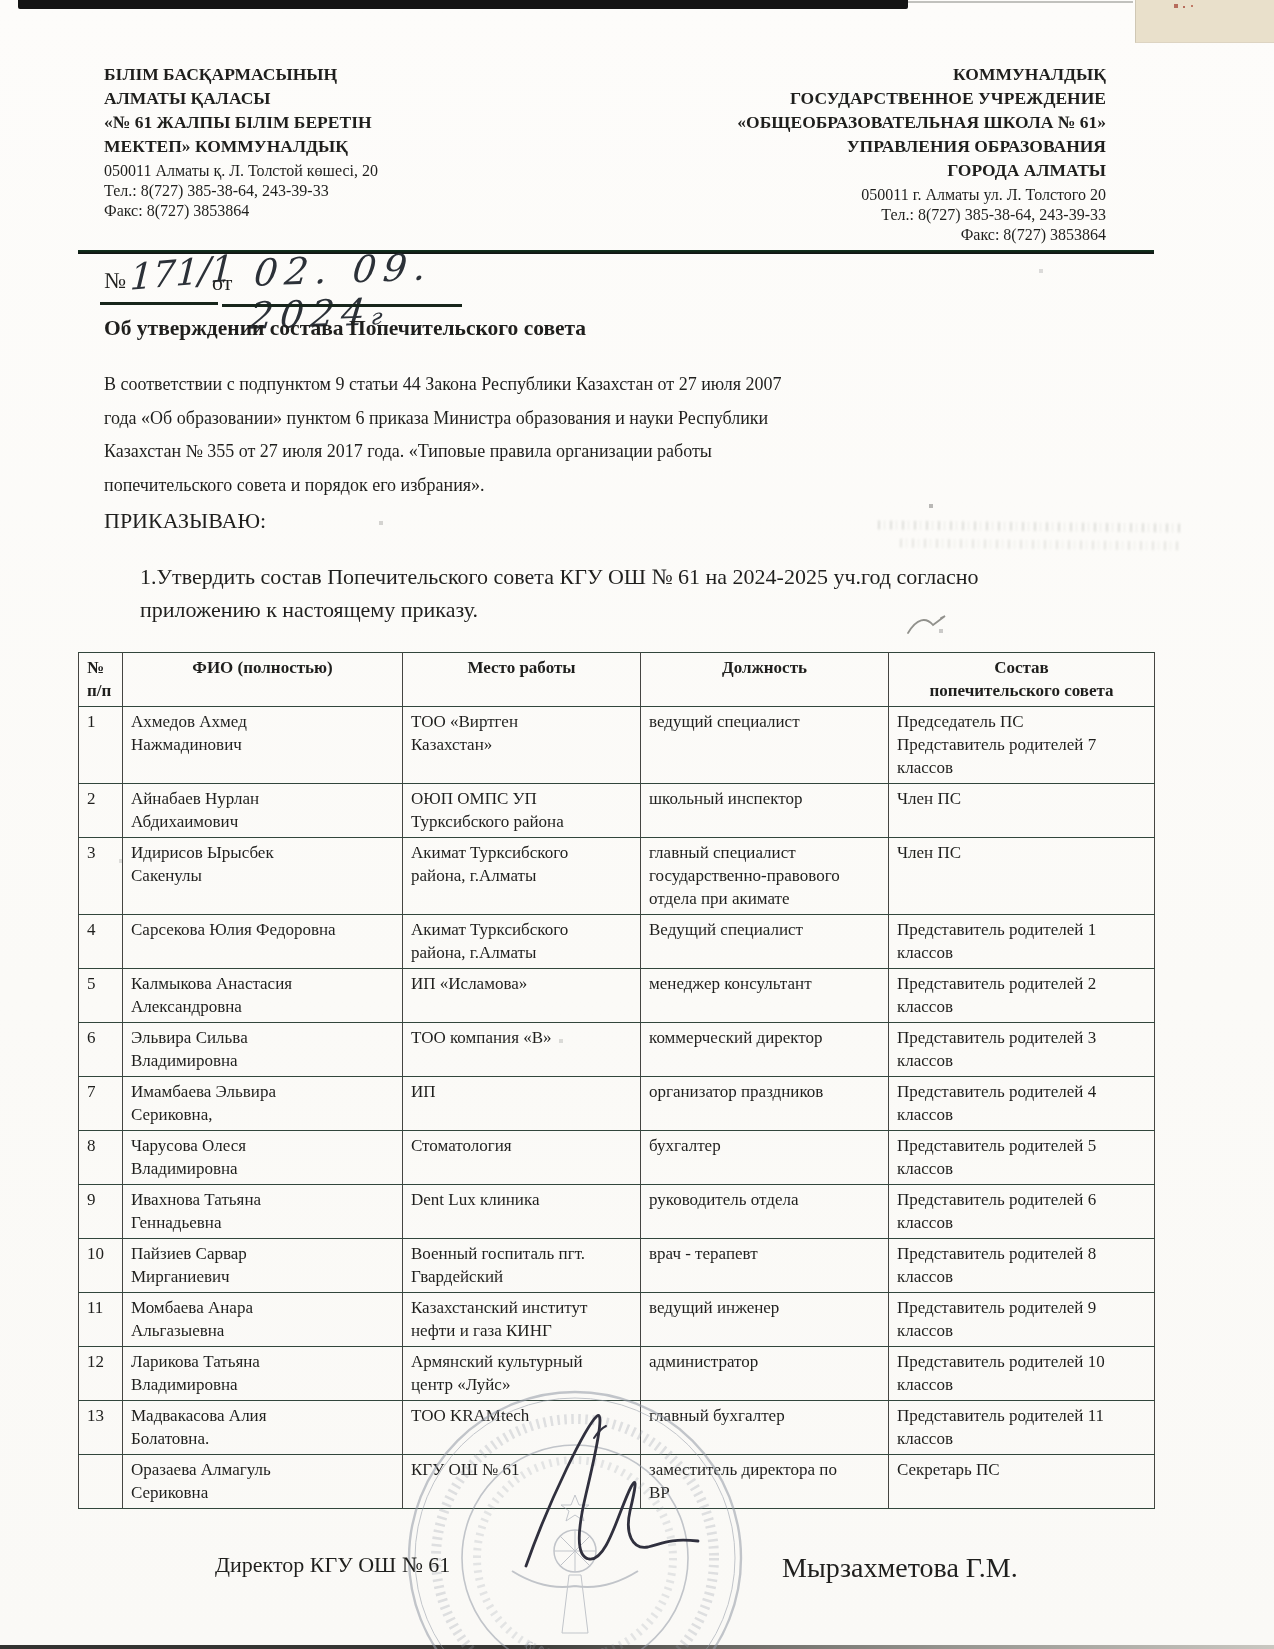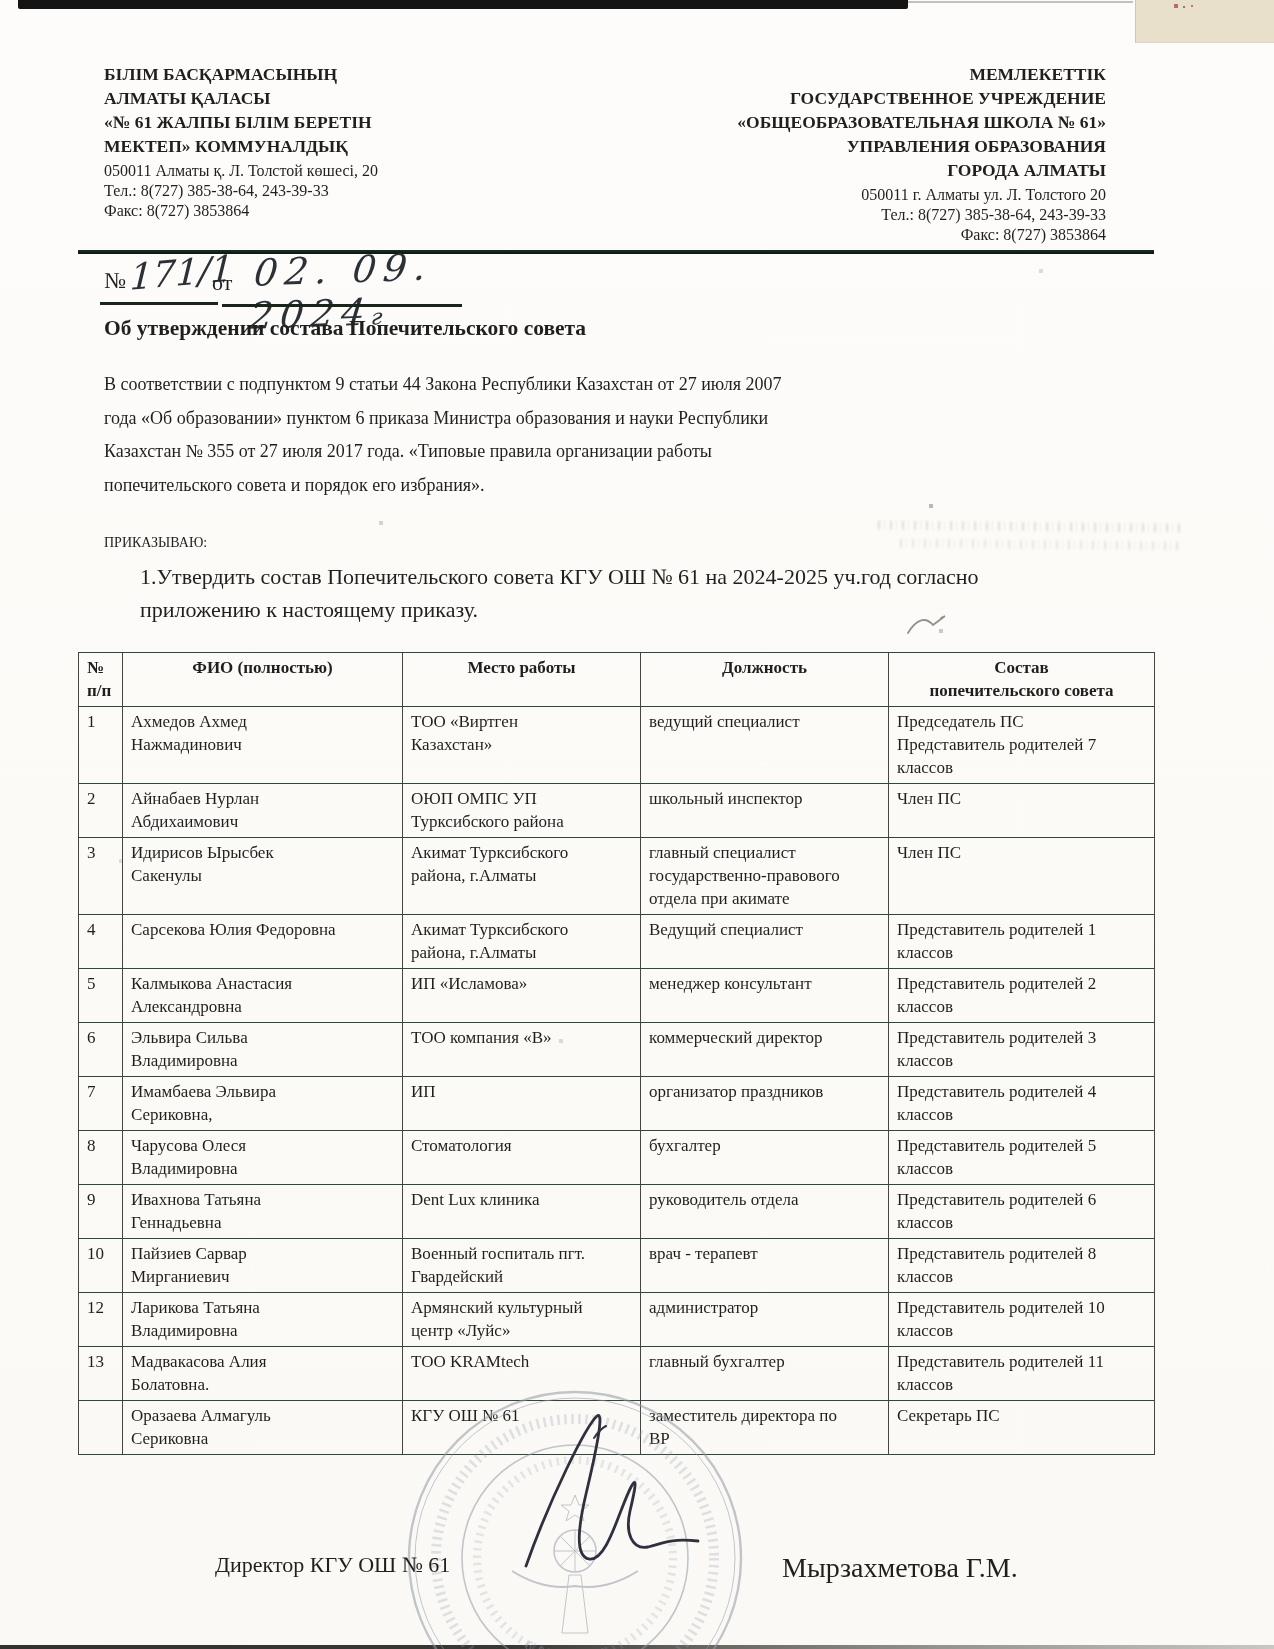--- a/index.html
+++ b/index.html
@@ -34,21 +34,21 @@
   .printed-ot{position:absolute;left:112px;top:24px;font-size:22px;}
   .hand{font-family:"DejaVu Serif",serif;font-style:italic;color:#2c3138;}
   .hand-number{position:absolute;left:30px;top:6px;font-size:36px;transform:rotate(-5deg) skewX(-8deg);}
   .hand-date{position:absolute;left:152px;top:0;font-size:37px;letter-spacing:7px;transform:rotate(-2deg) skewX(-8deg);}
   .hand-date .g{font-size:22px;letter-spacing:0;}
   .underline-a{position:absolute;left:0;top:56px;width:118px;height:3px;background:#17251b;}
   .underline-b{position:absolute;left:122px;top:58px;width:240px;height:3px;background:#17251b;}
   
   .title{position:absolute;left:104px;top:316px;font-size:21.5px;font-weight:bold;}
   .body-par{position:absolute;left:104px;top:368px;width:1010px;font-size:18px;line-height:33.5px;white-space:pre-line;}
-  .prikaz{position:absolute;left:104px;top:535px;font-size:14px;}
+  .prikaz{position:absolute;left:104px;top:508px;font-size:22px;}
   .item{position:absolute;left:104px;top:560px;width:1010px;font-size:22px;line-height:33px;white-space:pre-line;margin-left:36px;}
   
   table.council{position:absolute;left:78px;top:652px;width:1076px;border-collapse:collapse;font-size:17px;line-height:23px;table-layout:fixed;}
   .council th,.council td{border-left:1.6px solid #454542;border-right:1.6px solid #454542;
     border-top:1.7px solid #32463c;border-bottom:1.7px solid #32463c;
     vertical-align:top;padding:3px 8px 4px;white-space:pre-line;overflow:hidden;}
   .council th{text-align:center;font-weight:bold;}
   .council td{text-align:left;}
   
   .footer-label{position:absolute;left:215px;top:1552px;font-size:22px;}
@@ -75,21 +75,21 @@
   <div>«№ 61 ЖАЛПЫ БІЛІМ БЕРЕТІН</div>
   <div>МЕКТЕП»  КОММУНАЛДЫҚ</div>
   <div class="addr">
     <div>050011 Алматы қ. Л. Толстой көшесі, 20</div>
     <div>Тел.: 8(727) 385-38-64, 243-39-33</div>
     <div>Факс: 8(727) 3853864</div>
   </div>
 </div>
 
 <div class="header-right">
-  <div>МЕМЛЕКЕТТІК</div>
+  <div>КОММУНАЛДЫҚ</div>
   <div>ГОСУДАРСТВЕННОЕ УЧРЕЖДЕНИЕ</div>
   <div>«ОБЩЕОБРАЗОВАТЕЛЬНАЯ ШКОЛА № 61»</div>
   <div>УПРАВЛЕНИЯ ОБРАЗОВАНИЯ</div>
   <div>ГОРОДА АЛМАТЫ</div>
   <div class="addr">
     <div>050011 г. Алматы ул. Л. Толстого 20</div>
     <div>Тел.: 8(727) 385-38-64, 243-39-33</div>
     <div>Факс: 8(727) 3853864</div>
   </div>
 </div>
@@ -227,20 +227,30 @@
         <td>10</td>
         <td>Пайзиев Сарвар
 Мирганиевич</td>
         <td>Военный госпиталь пгт.
 Гвардейский</td>
         <td>врач - терапевт</td>
         <td>Представитель родителей 8
 классов</td>
       </tr>
       <tr>
+        <td>11</td>
+        <td>Момбаева Анара
+Альгазыевна</td>
+        <td>Казахстанский институт
+нефти и газа КИНГ</td>
+        <td>ведущий инженер</td>
+        <td>Представитель родителей 9
+классов</td>
+      </tr>
+      <tr>
         <td>12</td>
         <td>Ларикова Татьяна
 Владимировна</td>
         <td>Армянский культурный
 центр «Луйс»</td>
         <td>администратор</td>
         <td>Представитель родителей 10
 классов</td>
       </tr>
       <tr>

